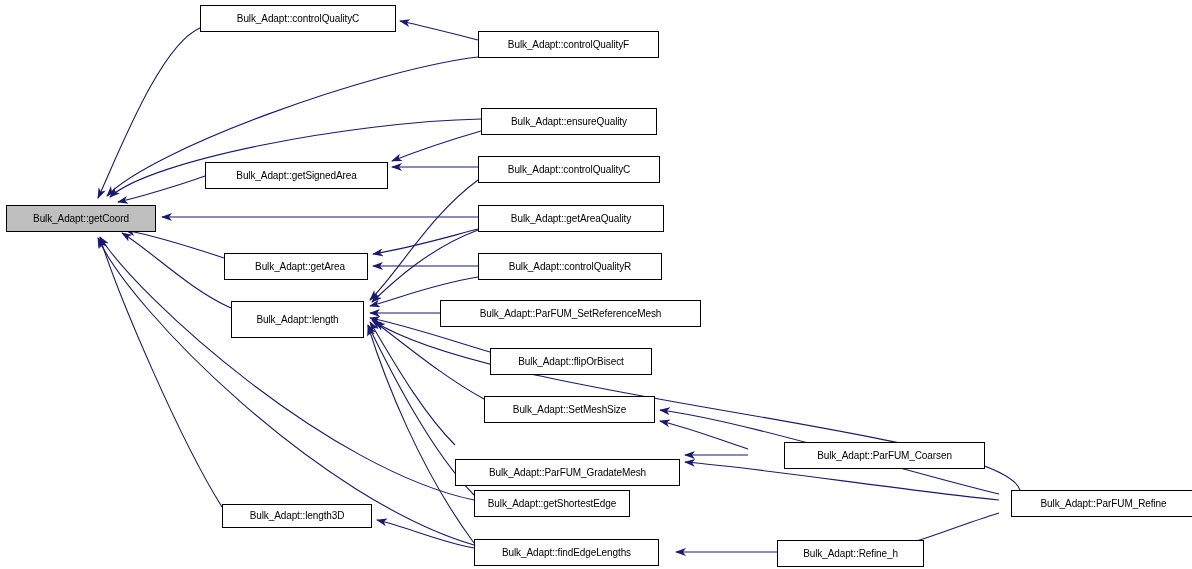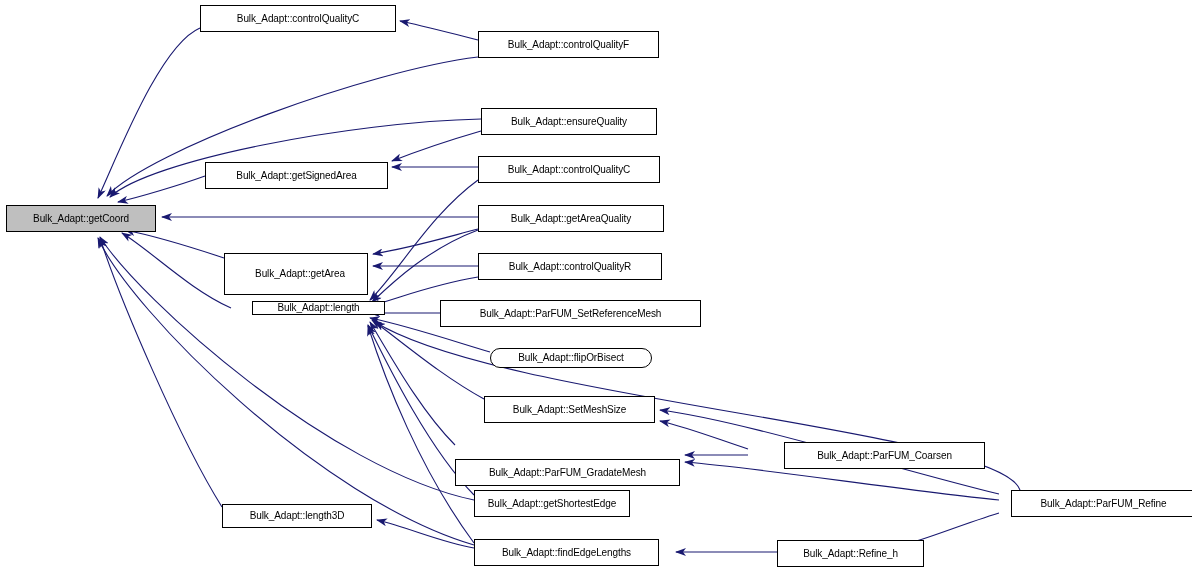--- a/index.html
+++ b/index.html
@@ -106,33 +106,33 @@
       </div>
       <div class="node" style="left: 205px; top: 154px; width: 183px; height: 27px; margin-top: 8px;">
         <span>Bulk_Adapt::getSignedArea</span>
       </div>
       <div class="node" style="left: 478px; top: 156px; width: 182px; height: 27px;">
         <span>Bulk_Adapt::controlQualityC</span>
       </div>
       <div class="node" style="left: 478px; top: 205px; width: 186px; height: 27px;">
         <span>Bulk_Adapt::getAreaQuality</span>
       </div>
-      <div class="node" style="left: 224px; top: 253px; width: 144px; height: 42px; padding-left: 8px;">
+      <div class="node" style="left: 224px; top: 253px; width: 144px; height: 27px; padding-left: 8px;">
         <span>Bulk_Adapt::getArea</span>
       </div>
       <div class="node" style="left: 478px; top: 253px; width: 184px; height: 27px;">
         <span>Bulk_Adapt::controlQualityR</span>
       </div>
-      <div class="node" style="left: 231px; top: 301px; width: 133px; height: 14px; margin-left: 21px;">
+      <div class="node" style="left: 231px; top: 301px; width: 133px; height: 37px;">
         <span>Bulk_Adapt::length</span>
       </div>
       <div class="node" style="left: 440px; top: 300px; width: 261px; height: 27px;">
         <span>Bulk_Adapt::ParFUM_SetReferenceMesh</span>
       </div>
-      <div class="node" style="left: 490px; top: 348px; width: 162px; height: 20px; border-radius: 10px;">
+      <div class="node" style="left: 490px; top: 348px; width: 162px; height: 27px;">
         <span>Bulk_Adapt::flipOrBisect</span>
       </div>
       <div class="node" style="left: 484px; top: 396px; width: 171px; height: 27px;">
         <span>Bulk_Adapt::SetMeshSize</span>
       </div>
       <div class="node" style="left: 455px; top: 442px; width: 225px; height: 27px; margin-top: 17px;">
         <span>Bulk_Adapt::ParFUM_GradateMesh</span>
       </div>
       <div class="node" style="left: 784px; top: 442px; width: 201px; height: 27px;">
         <span>Bulk_Adapt::ParFUM_Coarsen</span>

